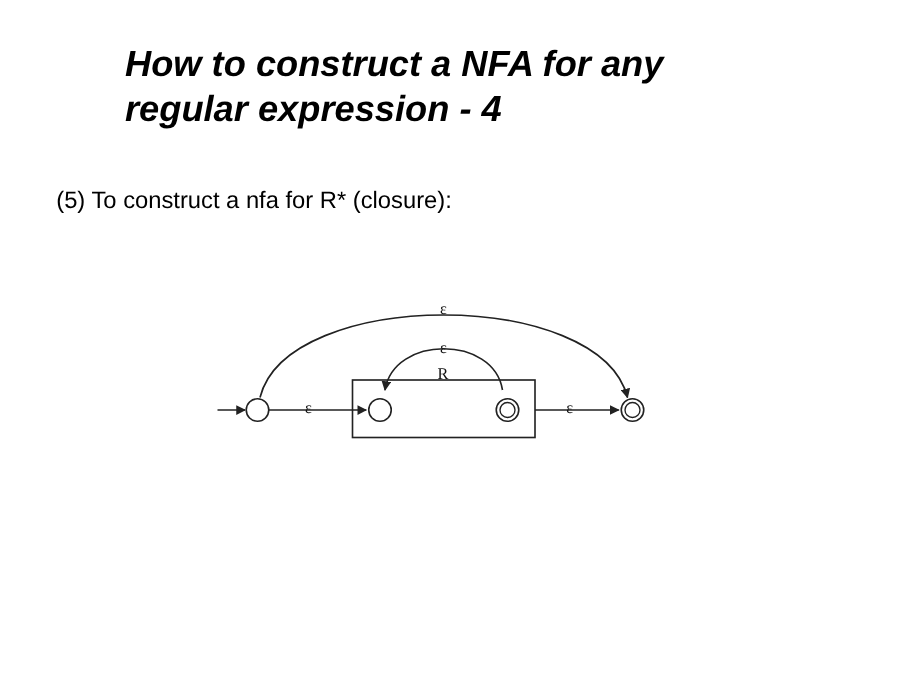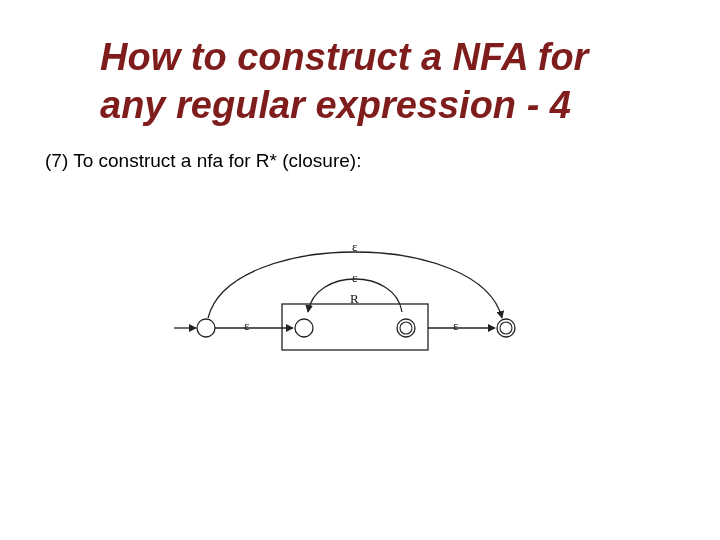--- a/index.html
+++ b/index.html
@@ -8,24 +8,24 @@
       height: 540px;
       background: #fff;
       font-family: Arial, Helvetica, sans-serif;
       position: relative;
     }
     .title {
       position: absolute;
       top: 34px;
       left: 100px;
       width: 520px;
-      font-size: 38px;
+      font-size: 29px;
       font-weight: bold;
       font-style: italic;
-      color: #7f1d1d;
+      color: #000000;
       line-height: 1.25;
     }
     .body-text {
       position: absolute;
       top: 150px;
       left: 45px;
       font-size: 19px;
       color: #000;
     }
     .diagram {
@@ -40,21 +40,21 @@
       position: absolute;
       font-family: "Times New Roman", serif;
       font-size: 13px;
       color: #111;
     }
   </style>
 </head>
 <body>
 
 <h1 class="title">How to construct a NFA for any regular expression - 4</h1>
-<div class="body-text">(7) To construct a nfa for R* (closure):</div>
+<div class="body-text">(5) To construct a nfa for R* (closure):</div>
 
 <div class="diagram">
   <svg width="420" height="150" viewBox="0 0 420 150">
     <defs>
       <marker id="arrow" viewBox="0 0 10 10" refX="9" refY="5" markerWidth="6" markerHeight="6" orient="auto-start-reverse">
         <path d="M 0 0 L 10 5 L 0 10 z" fill="#222"></path>
       </marker>
     </defs>
 
     <path d="M 58 82 C 80 -6, 330 -6, 352 82" fill="none" stroke="#222" stroke-width="1.3" marker-end="url(#arrow)"></path>

